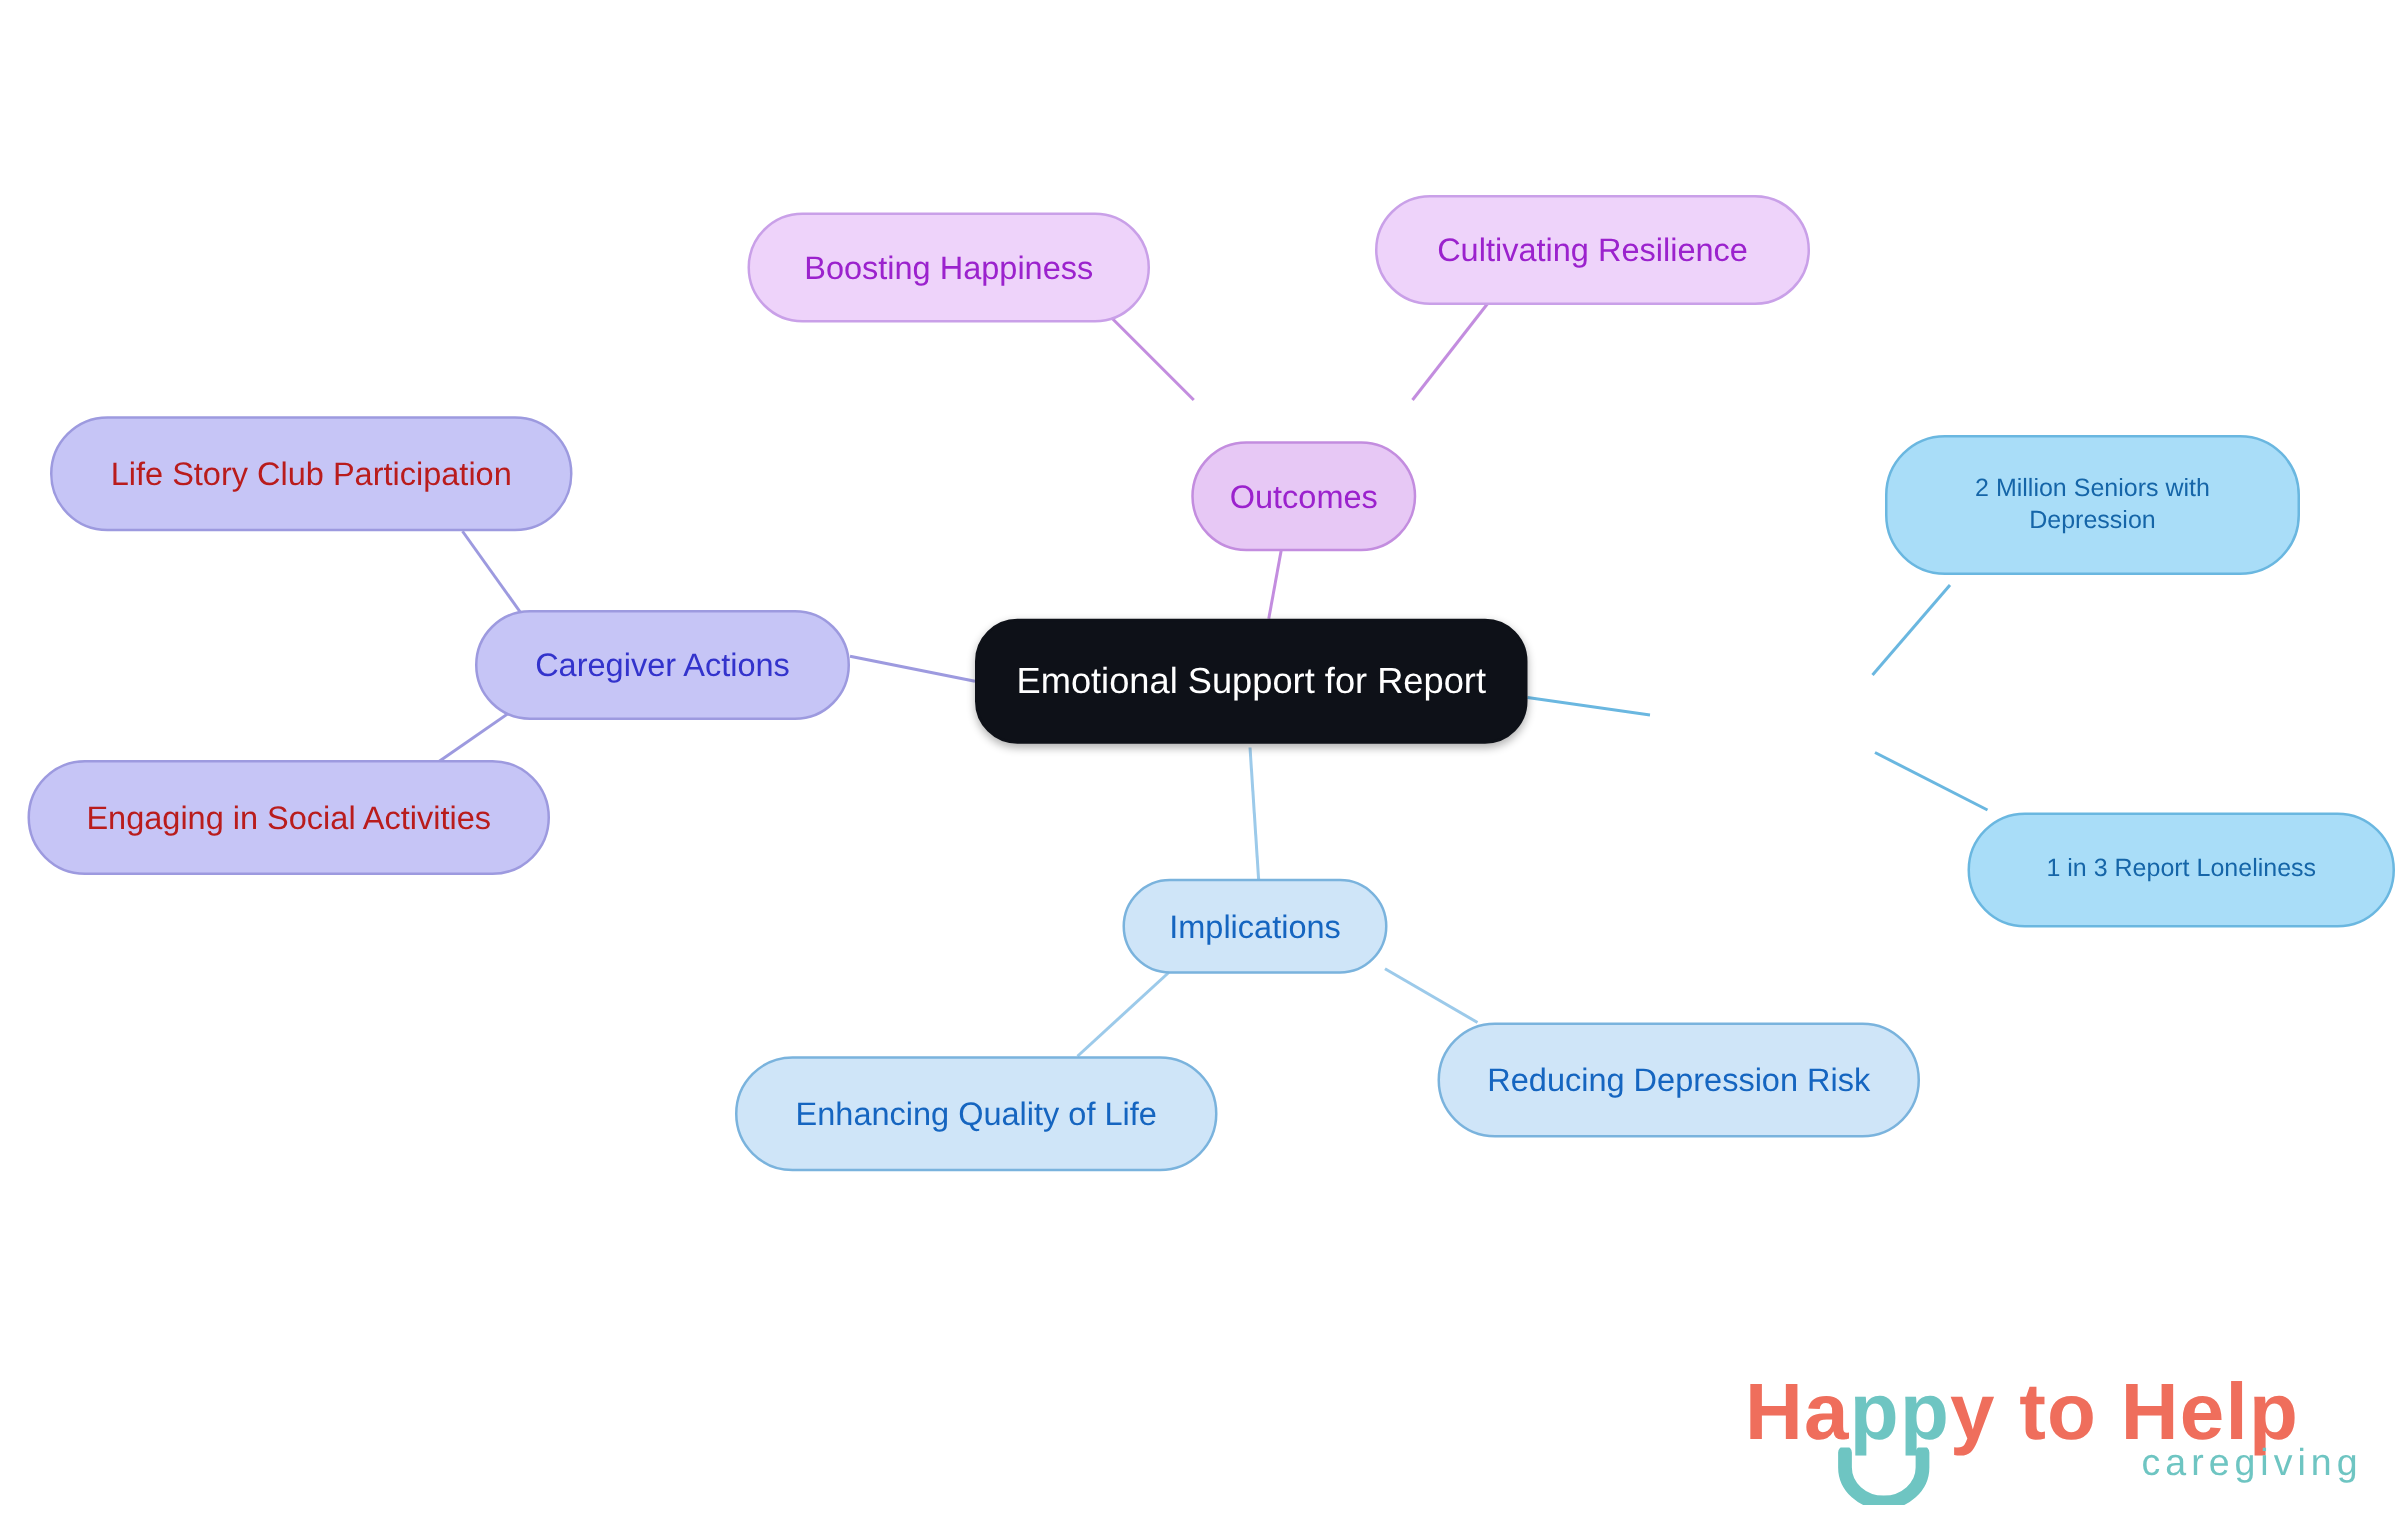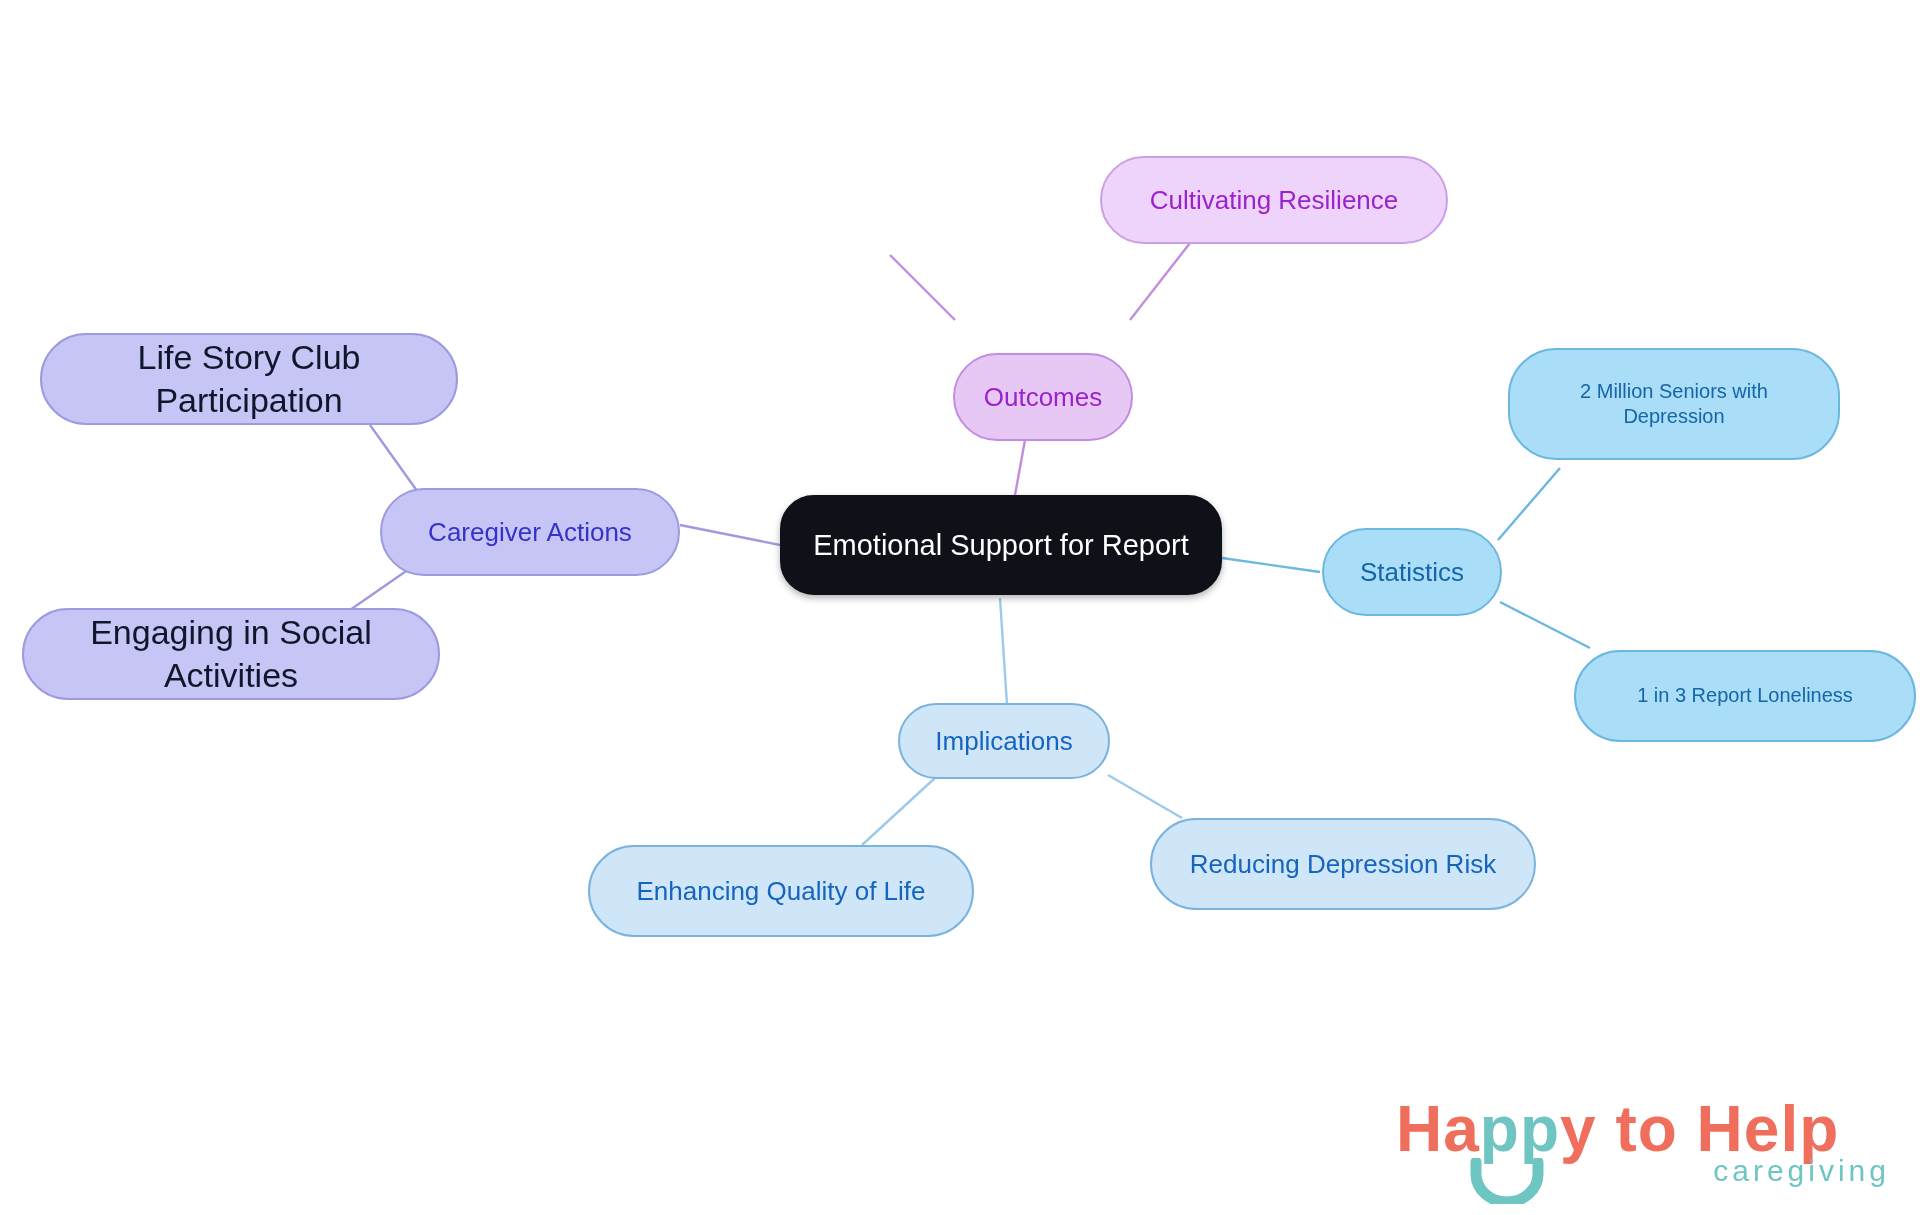--- a/index.html
+++ b/index.html
@@ -49,22 +49,22 @@
   .node.purple-branch {
     background: #c6c5f6;
     border-color: #9d9adf;
     color: #3333cc;
     font-size: 26px;
     align-items: center;
   }
   .node.purple-leaf {
     background: #c6c5f6;
     border-color: #9d9adf;
-    color: #0f172a;
-    font-size: 34px;
+    color: #b91c1c;
+    font-size: 26px;
   }
   
   .node.pink-branch {
     background: #e7c8f5;
     border-color: #c38ddf;
     color: #9b22cd;
     font-size: 26px;
     margin-top: 33px;
   }
   .node.pink-leaf {
@@ -181,28 +181,28 @@
   </div>
 
   <div class="node purple-leaf" style="left:22px; top:608px; width:418px; height:92px;">
     <span>Engaging in Social Activities</span>
   </div>
 
   <div class="node pink-branch" style="left:953px; top:320px; width:180px; height:88px;">
     <span>Outcomes</span>
   </div>
 
+  <div class="node pink-leaf" style="left:598px; top:170px; width:322px; height:88px;">
+    <span>Boosting Happiness</span>
+  </div>
 
   <div class="node pink-leaf" style="left:1100px; top:156px; width:348px; height:88px;">
     <span>Cultivating Resilience</span>
   </div>
 
-  <div class="node blue-branch" style="left:1322px; top:528px; width:180px; height:88px;">
-    <span>Statistics</span>
-  </div>
 
   <div class="node blue-leaf" style="left:1508px; top:348px; width:332px; height:112px;">
     <span>2 Million Seniors with
 Depression</span>
   </div>
 
   <div class="node blue-leaf" style="left:1574px; top:650px; width:342px; height:92px;">
     <span>1 in 3 Report Loneliness</span>
   </div>
 

